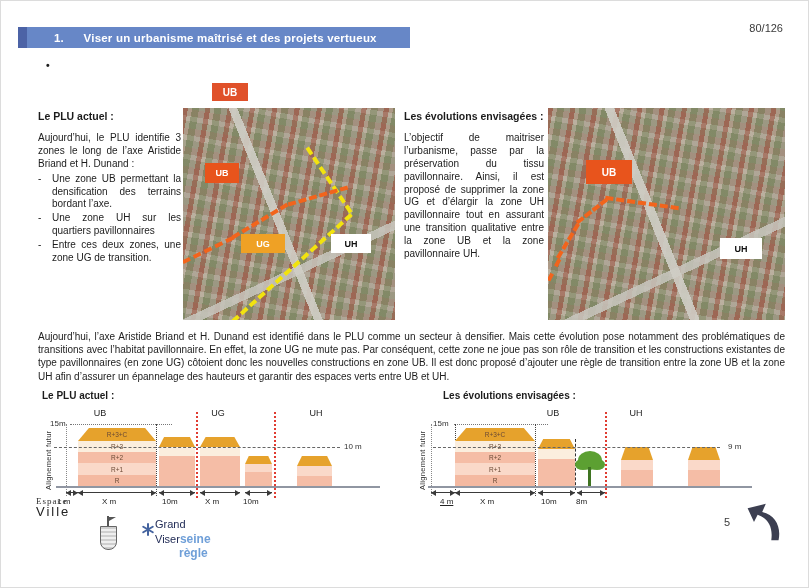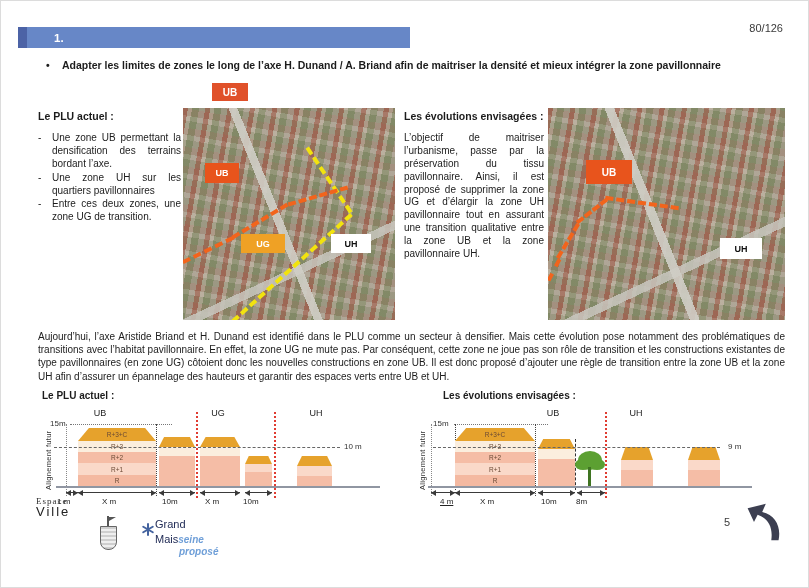--- a/index.html
+++ b/index.html
@@ -71,45 +71,46 @@
   .crest .flag{position:absolute;left:9px;top:0;width:2px;height:12px;background:#555;}
   .crest .pennant{position:absolute;left:11px;top:1px;width:7px;height:4px;background:#555;clip-path:polygon(0 0,100% 0,0 100%);}
   .crest .shield{position:absolute;left:2px;top:10px;width:15px;height:22px;border:1px solid #666;
         border-radius:0 0 8px 8px;background:repeating-linear-gradient(0deg,#cfcfcf 0 2px,#efefef 2px 4px);}
   .go-logo{position:absolute;left:140px;top:519px;display:flex;}
   .go-star{position:relative;width:15px;height:18px;margin-top:2px;}
   .go-star span{position:absolute;left:7px;top:2px;width:2px;height:13px;background:#44639f;border-radius:1px;display:block;}
   .go-star span:nth-child(2){transform:rotate(60deg);} .go-star span:nth-child(3){transform:rotate(-60deg);}
   .go-text{line-height:1;}
   .navy{color:#232d57;font-weight:normal;font-size:11px;}
-  .lblue{color:#6f9fd8;font-size:10px;font-weight:bold;font-style:italic;}
+  .lblue{color:#6f9fd8;font-size:12px;font-weight:bold;}
   .go-l3{margin-left:24px;margin-top:1px;}
   .pagenum{position:absolute;left:724px;top:516px;font-size:11px;color:#3a3a3a;}
   .return-arrow{position:absolute;left:742px;top:502px;}
 </style>
 </head>
 <body>
 
 <div id="page">
 
   <div class="folio">80/126</div>
 
   <div class="banner">
     <span class="b-num">1.</span>
+    <span class="b-title">Viser un urbanisme maîtrisé et des projets vertueux</span>
   </div>
 
   <div class="subtitle">
     <span class="dot">•</span>
-    <span>Adapter les limites de zones le long de l’axe H. Dunand / A. Briand afin de maitriser la densité et mieux intégrer la zone pavillonnaire</span>
   </div>
 
   <div class="badge zone">UB</div>
 
   <div class="col" style="left:38px;width:143px;">
     <h4>Le PLU actuel :</h4>
+    <p>Aujourd’hui, le PLU identifie 3 zones le long de l’axe Aristide Briand et H. Dunand :</p>
     <div class="li">
         <span class="mark">-</span>
         <span class="txt">Une zone UB permettant la densification des terrains bordant l’axe.</span>
       </div>
     <div class="li">
         <span class="mark">-</span>
         <span class="txt">Une zone UH sur les quartiers pavillonnaires</span>
       </div>
     <div class="li">
         <span class="mark">-</span>
@@ -254,22 +255,22 @@
     <div class="shield"></div>
   </div>
   <div class="go-logo">
     <div class="go-star">
         <span></span>
         <span></span>
         <span></span>
       </div>
     <div class="go-text">
       <div class="navy">Grand</div>
-      <div><span class="navy">Mais</span><span class="lblue">seine</span></div>
-      <div class="go-l3 lblue">proposé</div>
+      <div><span class="navy">Viser</span><span class="lblue">seine</span></div>
+      <div class="go-l3 lblue">règle</div>
     </div>
   </div>
   <div class="pagenum">5</div>
   <svg class="return-arrow" viewBox="0 0 48 44" width="44" height="40">
     <path d="M40 42 C43 28 37 14 22 11 L26 2 L6 7 L13 22 L17 14 C29 18 34 28 32 42 Z" fill="var(--arrow,#3c3f51)"></path>
   </svg>
 
 </div>
 
 </body></html>

